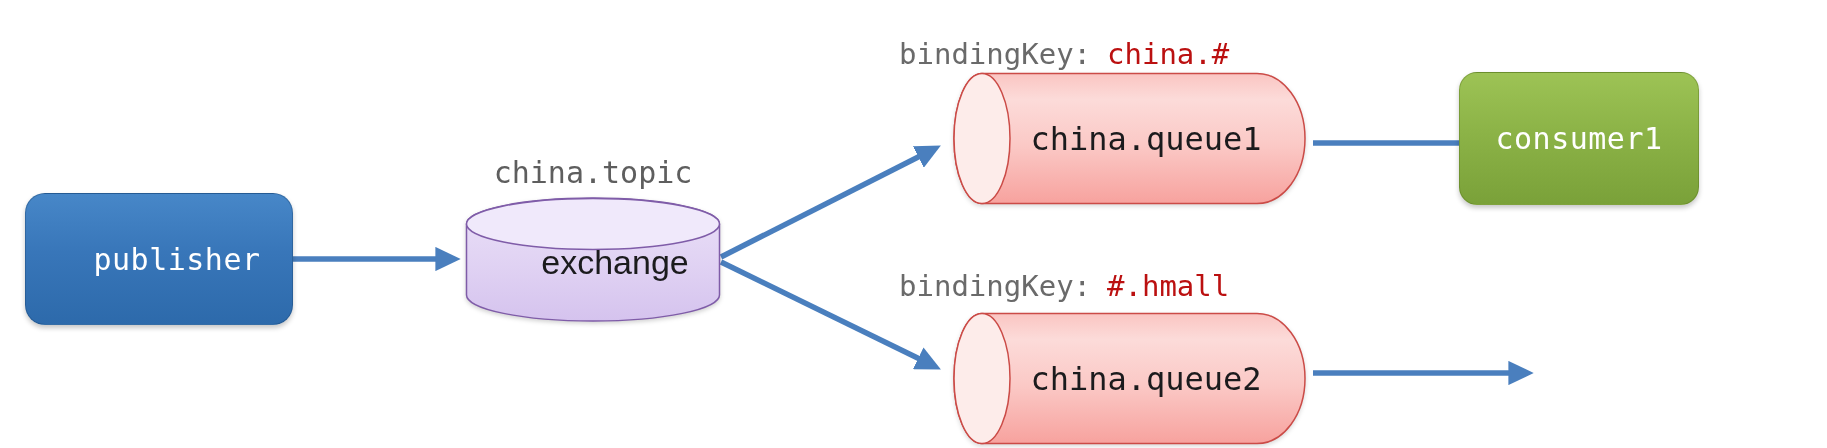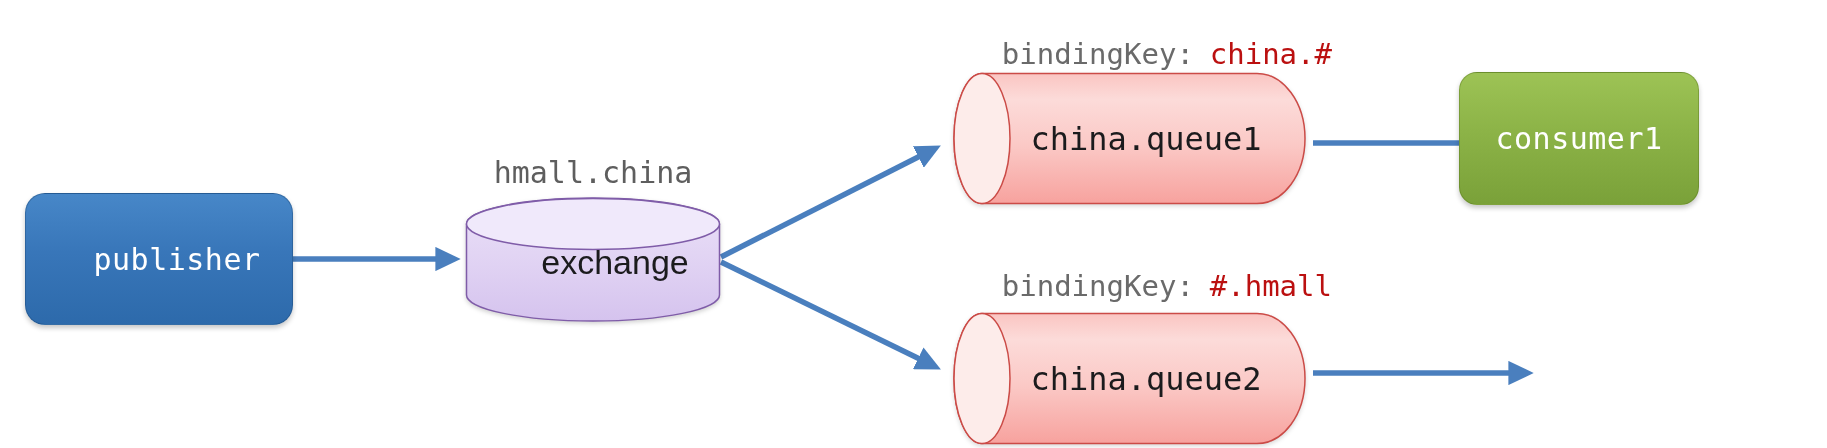--- a/index.html
+++ b/index.html
@@ -52,22 +52,22 @@
   .queue-svg.q1{top:72px;}
   .queue-svg.q2{top:312px;}
   .queue-label{
     left:982px;width:328px;height:133px;
     display:flex;align-items:center;justify-content:center;
     font-size:32px;color:#1b1b1d;
   }
   .queue-label.q1{top:72px;}
   .queue-label.q2{top:312px;}
   .binding{
-    left:952px;width:380px;height:36px;
-    display:flex;align-items:center;justify-content:flex-end;
+    left:899px;width:380px;height:36px;
+    display:flex;align-items:center;justify-content:flex-start;
     font-size:29px;color:#6a6a6a;white-space:nowrap;
   }
   .binding.q1{top:36px;}
   .binding.q2{top:268px;}
   .binding .key{color:#bb1010;font-weight:normal;margin-left:0.55em;}
 </style>
 </head>
 <body>
 
 <div class="canvas">
@@ -82,21 +82,21 @@
     <line x1="721" y1="257" x2="934" y2="149" stroke="#4a7fbe" stroke-width="5.5" marker-end="url(#ah)"></line>
     <line x1="721" y1="262" x2="934" y2="366" stroke="#4a7fbe" stroke-width="5.5" marker-end="url(#ah)"></line>
     <line x1="1313" y1="143" x2="1526" y2="143" stroke="#4a7fbe" stroke-width="5.5" marker-end="url(#ah)"></line>
     <line x1="1313" y1="373" x2="1526" y2="373" stroke="#4a7fbe" stroke-width="5.5" marker-end="url(#ah)"></line>
   </svg>
 
   <div class="abs box publisher">
     <span>publisher</span>
   </div>
 
-  <div class="abs exchange-title">hmall.china</div>
+  <div class="abs exchange-title">china.topic</div>
   <svg class="abs exchange-svg" width="256" height="126" viewBox="0 0 256 126">
     <defs>
       <linearGradient id="gex" x1="0" y1="0" x2="0" y2="1">
         <stop offset="0%" stop-color="#ebe1f8"></stop>
         <stop offset="55%" stop-color="#e0d2f3"></stop>
         <stop offset="100%" stop-color="#d5c3ee"></stop>
       </linearGradient>
     </defs>
     <path d="M1.5,27 V98 A126.5,26 0 0 0 254.5,98 V27 A126.5,26 0 0 0 1.5,27 Z" fill="url(#gex)" stroke="#7f5ca8" stroke-width="1.5"></path>
     <ellipse cx="128" cy="27" rx="126.5" ry="25.5" fill="#f0e9fb" stroke="#7f5ca8" stroke-width="1.5"></ellipse>

